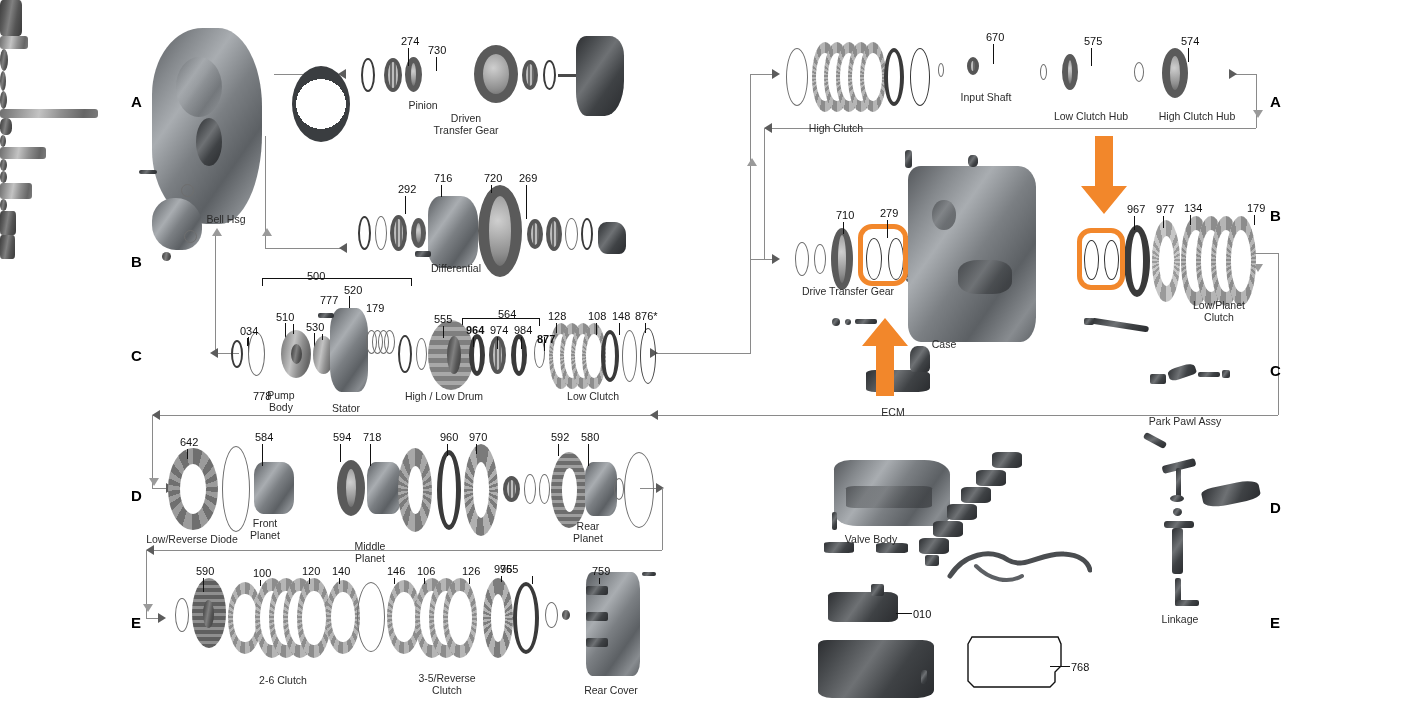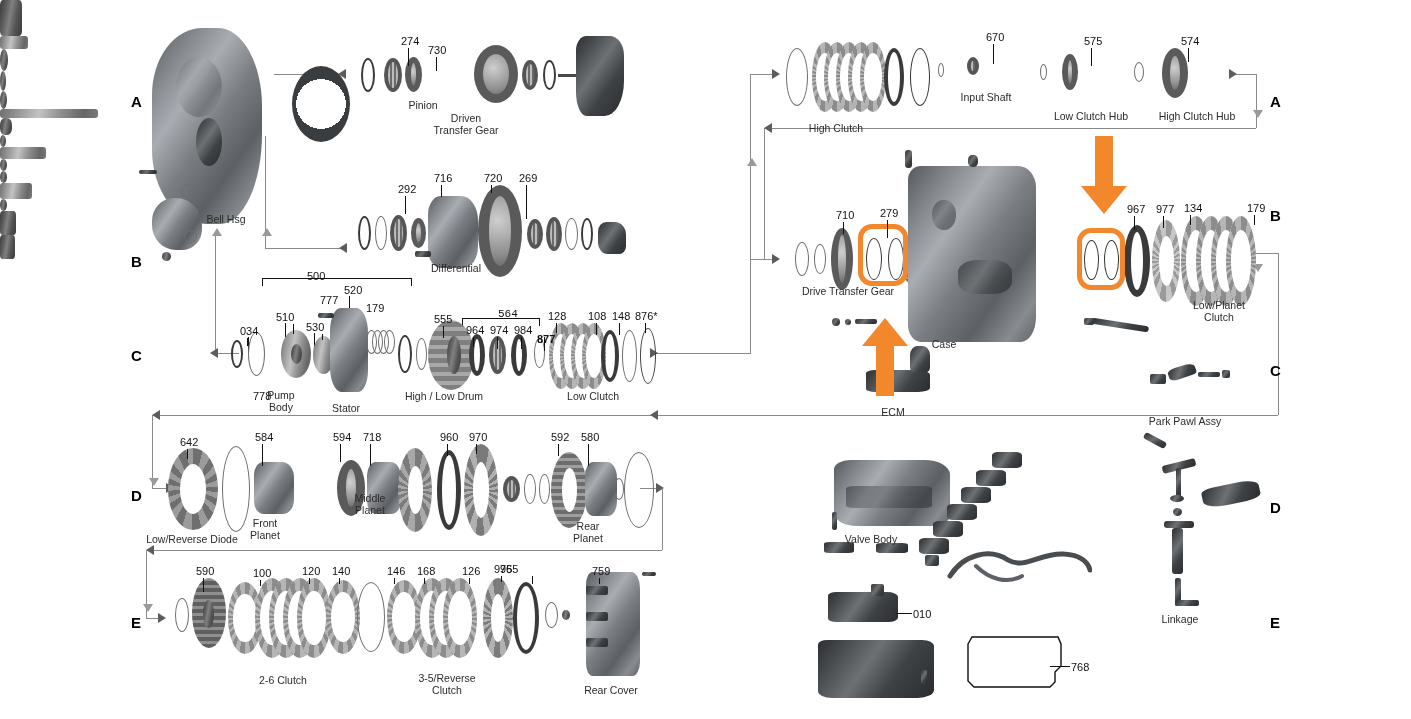--- a/index.html
+++ b/index.html
@@ -357,22 +357,22 @@
       <div class="pnum" style="left: 519px; top: 173px;">269</div>
       <div class="pnum" style="left: 307px; top: 271px;">500</div>
       <div class="pnum" style="left: 344px; top: 285px;">520</div>
       <div class="pnum" style="left: 320px; top: 295px;">777</div>
       <div class="pnum" style="left: 366px; top: 303px;">179</div>
       <div class="pnum" style="left: 240px; top: 326px;">034</div>
       <div class="pnum" style="left: 276px; top: 312px;">510</div>
       <div class="pnum" style="left: 306px; top: 322px;">530</div>
       <div class="pnum" style="left: 253px; top: 391px;">778</div>
       <div class="pnum" style="left: 434px; top: 314px;">555</div>
-      <div class="pnum" style="left: 498px; top: 309px; font-family: Liberation Mono, monospace;">564</div>
-      <div class="pnum" style="left: 466px; top: 325px;">964</div>
+      <div class="pnum" style="left: 498px; top: 309px;">564</div>
+      <div class="pnum" style="left: 466px; top: 325px; font-weight: bold;">964</div>
       <div class="pnum" style="left: 490px; top: 325px;">974</div>
       <div class="pnum" style="left: 514px; top: 325px;">984</div>
       <div class="pnum" style="left: 537px; top: 334px; font-weight: bold;">877</div>
       <div class="pnum" style="left: 548px; top: 311px;">128</div>
       <div class="pnum" style="left: 588px; top: 311px;">108</div>
       <div class="pnum" style="left: 612px; top: 311px;">148</div>
       <div class="pnum" style="left: 635px; top: 311px;">876*</div>
       <div class="pnum" style="left: 986px; top: 32px;">670</div>
       <div class="pnum" style="left: 1084px; top: 36px;">575</div>
       <div class="pnum" style="left: 1181px; top: 36px;">574</div>
@@ -388,21 +388,21 @@
       <div class="pnum" style="left: 363px; top: 432px;">718</div>
       <div class="pnum" style="left: 440px; top: 432px;">960</div>
       <div class="pnum" style="left: 469px; top: 432px;">970</div>
       <div class="pnum" style="left: 551px; top: 432px;">592</div>
       <div class="pnum" style="left: 581px; top: 432px;">580</div>
       <div class="pnum" style="left: 196px; top: 566px;">590</div>
       <div class="pnum" style="left: 253px; top: 568px;">100</div>
       <div class="pnum" style="left: 302px; top: 566px;">120</div>
       <div class="pnum" style="left: 332px; top: 566px;">140</div>
       <div class="pnum" style="left: 387px; top: 566px;">146</div>
-      <div class="pnum" style="left: 417px; top: 566px;">168</div>
+      <div class="pnum" style="left: 417px; top: 566px;">106</div>
       <div class="pnum" style="left: 462px; top: 566px;">126</div>
       <div class="pnum" style="left: 494px; top: 564px;">975</div>
       <div class="pnum" style="left: 500px; top: 564px;">965</div>
       <div class="pnum" style="left: 592px; top: 566px;">759</div>
       <div class="pnum" style="left: 913px; top: 609px;">010</div>
       <div class="pnum" style="left: 1071px; top: 662px;">768</div>
     </div>
 
   <div id="names-layer">
       <div class="pname" style="left: 178px; top: 213px; width: 96px; white-space: pre-line;">Bell Hsg</div>
@@ -421,21 +421,21 @@
       <div class="pname" style="left: 1149px; top: 110px; width: 96px; white-space: pre-line;">High Clutch Hub</div>
       <div class="pname" style="left: 800px; top: 285px; width: 96px; white-space: pre-line;">Drive Transfer Gear</div>
       <div class="pname" style="left: 896px; top: 338px; width: 96px; white-space: pre-line;">Case</div>
       <div class="pname" style="left: 845px; top: 406px; width: 96px; white-space: pre-line;">ECM</div>
       <div class="pname" style="left: 1171px; top: 299px; width: 96px; white-space: pre-line;">Low/Planet
 Clutch</div>
       <div class="pname" style="left: 1137px; top: 415px; width: 96px; white-space: pre-line;">Park Pawl Assy</div>
       <div class="pname" style="left: 144px; top: 533px; width: 96px; white-space: pre-line;">Low/Reverse Diode</div>
       <div class="pname" style="left: 217px; top: 517px; width: 96px; white-space: pre-line;">Front
 Planet</div>
-      <div class="pname" style="left: 322px; top: 492px; width: 96px; white-space: pre-line;">Middle
+      <div class="pname" style="left: 322px; top: 540px; width: 96px; white-space: pre-line;">Middle
 Planet</div>
       <div class="pname" style="left: 540px; top: 520px; width: 96px; white-space: pre-line;">Rear
 Planet</div>
       <div class="pname" style="left: 235px; top: 674px; width: 96px; white-space: pre-line;">2-6 Clutch</div>
       <div class="pname" style="left: 399px; top: 672px; width: 96px; white-space: pre-line;">3-5/Reverse
 Clutch</div>
       <div class="pname" style="left: 563px; top: 684px; width: 96px; white-space: pre-line;">Rear Cover</div>
       <div class="pname" style="left: 823px; top: 533px; width: 96px; white-space: pre-line;">Valve Body</div>
       <div class="pname" style="left: 1132px; top: 613px; width: 96px; white-space: pre-line;">Linkage</div>
     </div>

